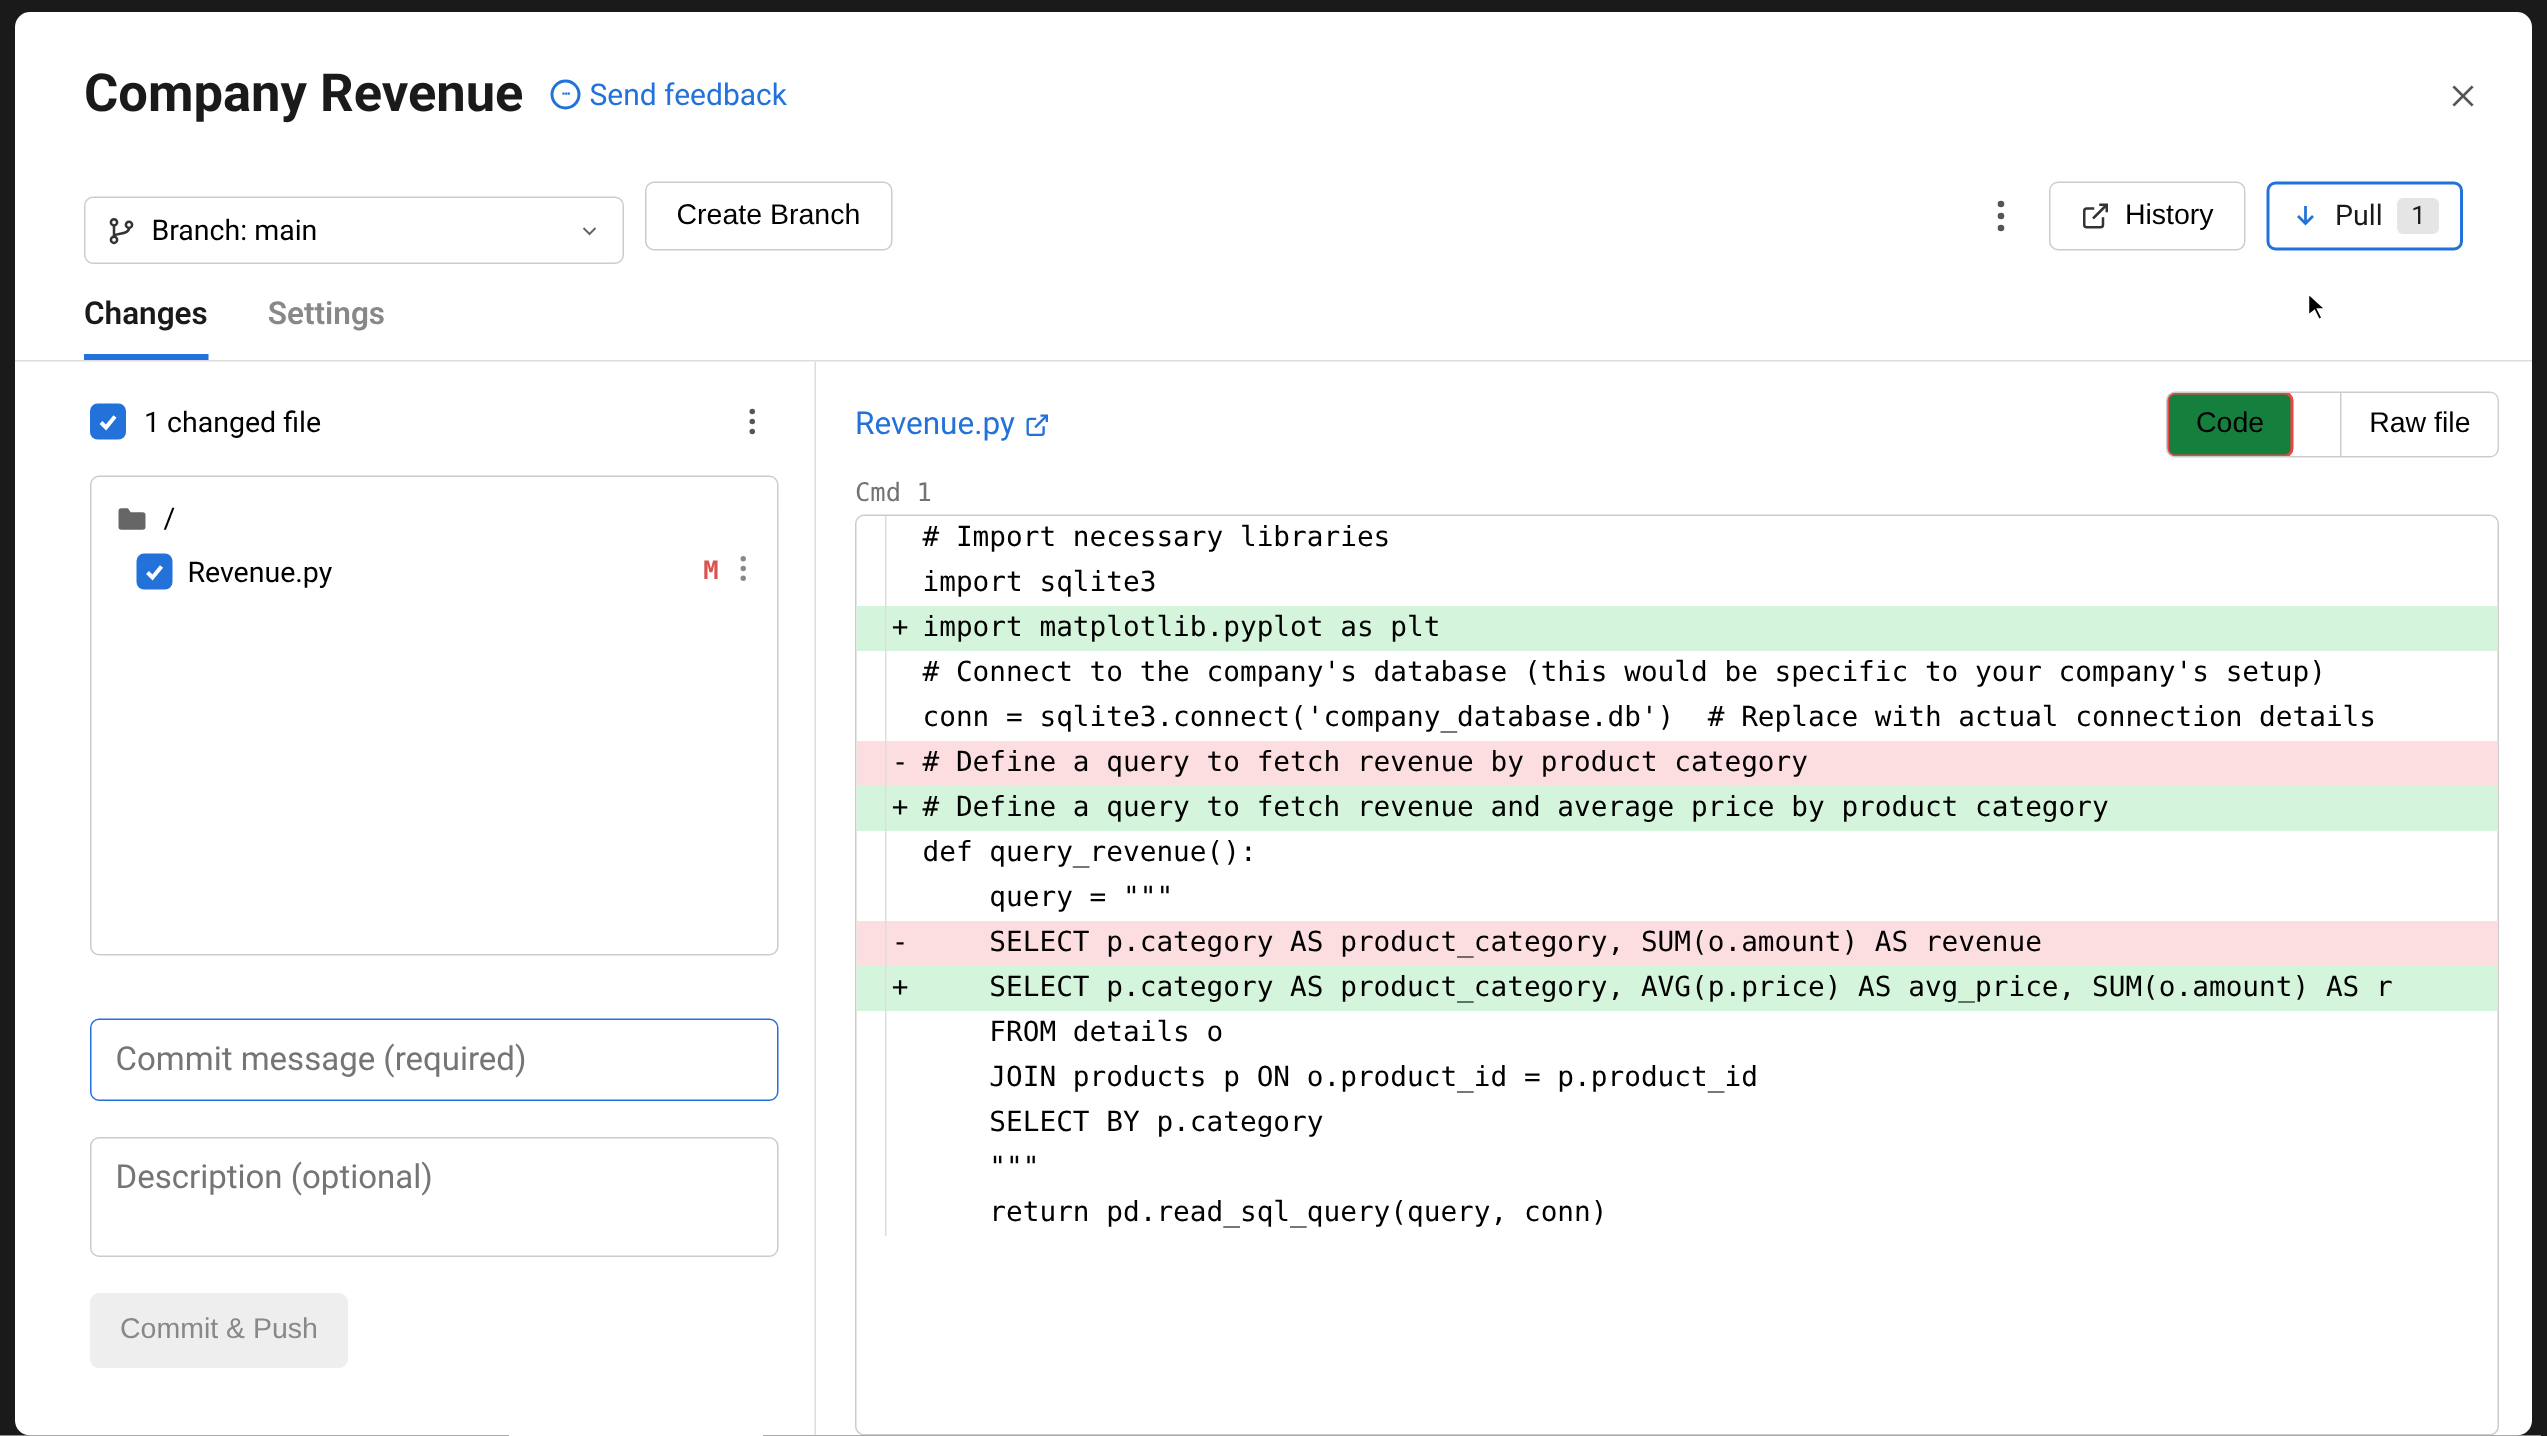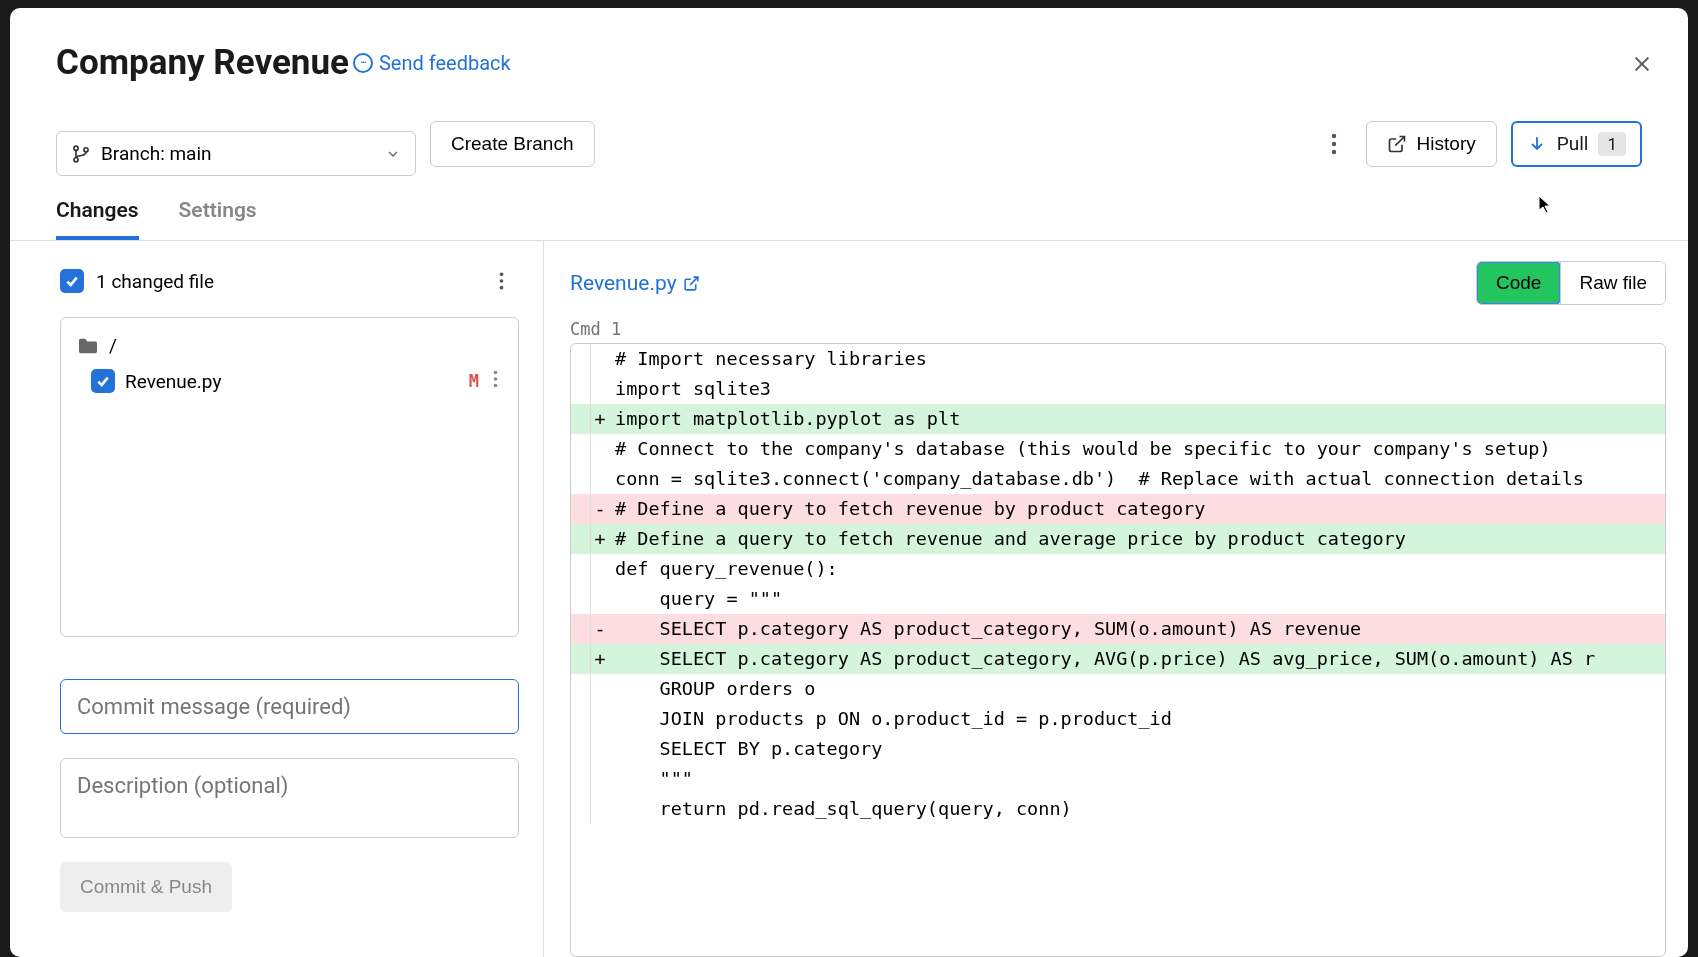--- a/index.html
+++ b/index.html
@@ -20,21 +20,21 @@
   background: #fff;
   border-radius: 10px;
   overflow: hidden;
   display: flex;
   flex-direction: column;
 }
 .header {
   padding: 34px 46px 28px 46px;
   display: flex;
   align-items: center;
-  gap: 4px;
+  gap: 18px;
   position: relative;
 }
 .title {
   font-size: 35px;
   font-weight: 700;
   color: #1a1a1a;
 }
 .feedback-link {
   display: flex;
   align-items: center;
@@ -258,26 +258,26 @@
   overflow: hidden;
 }
 .toggle-btn {
   padding: 9px 18px;
   font-size: 19px;
   cursor: pointer;
   background: #fff;
   border: none;
 }
 .toggle-btn.active {
-  background: #22c55e;
-  border: 2px solid #3b82f6;
+  background: #15803d;
+  border: 2px solid #ef4444;
   border-radius: 6px;
   margin: -1px;
 }
-.toggle-btn:not(.active) { border-left: 1px solid #ccc; }
+.toggle-btn:not(.active) { border-left: 1px solid #ccc; margin-left: 32px; }
 .toggle-btn:first-child:not(.active) { border-left: none; }
 
 .cell-label {
   font-family: "SF Mono", Menlo, monospace;
   font-size: 17px;
   color: #737373;
   margin-bottom: 4px;
 }
 .diff {
   border: 1px solid #ccc;
@@ -456,21 +456,21 @@
           <div class="diff-line"><div class="gutter"></div><div class="sign"></div><div class="code"></div></div>
           <div class="diff-line"><div class="gutter"></div><div class="sign"></div><div class="code"># Connect to the company's database (this would be specific to your company's setup)</div></div>
           <div class="diff-line"><div class="gutter"></div><div class="sign"></div><div class="code">conn = sqlite3.connect('company_database.db')  # Replace with actual connection details</div></div>
           <div class="diff-line"><div class="gutter"></div><div class="sign"></div><div class="code"></div></div>
           <div class="diff-line removed"><div class="gutter"></div><div class="sign">-</div><div class="code"># Define a query to fetch revenue by product category</div></div>
           <div class="diff-line added"><div class="gutter"></div><div class="sign">+</div><div class="code"># Define a query to fetch revenue and average price by product category</div></div>
           <div class="diff-line"><div class="gutter"></div><div class="sign"></div><div class="code">def query_revenue():</div></div>
           <div class="diff-line"><div class="gutter"></div><div class="sign"></div><div class="code">    query = """</div></div>
           <div class="diff-line removed"><div class="gutter"></div><div class="sign">-</div><div class="code">    SELECT p.category AS product_category, SUM(o.amount) AS revenue</div></div>
           <div class="diff-line added"><div class="gutter"></div><div class="sign">+</div><div class="code">    SELECT p.category AS product_category, AVG(p.price) AS avg_price, SUM(o.amount) AS r</div></div>
-          <div class="diff-line"><div class="gutter"></div><div class="sign"></div><div class="code">    GROUP orders o</div></div>
+          <div class="diff-line"><div class="gutter"></div><div class="sign"></div><div class="code">    FROM details o</div></div>
           <div class="diff-line"><div class="gutter"></div><div class="sign"></div><div class="code">    JOIN products p ON o.product_id = p.product_id</div></div>
           <div class="diff-line"><div class="gutter"></div><div class="sign"></div><div class="code">    SELECT BY p.category</div></div>
           <div class="diff-line"><div class="gutter"></div><div class="sign"></div><div class="code">    """</div></div>
           <div class="diff-line"><div class="gutter"></div><div class="sign"></div><div class="code">    return pd.read_sql_query(query, conn)</div></div>
         </div>
     </div>
   </div>
 </div>
 
 <div class="cursor" style="top:195px; left:1538px;">

